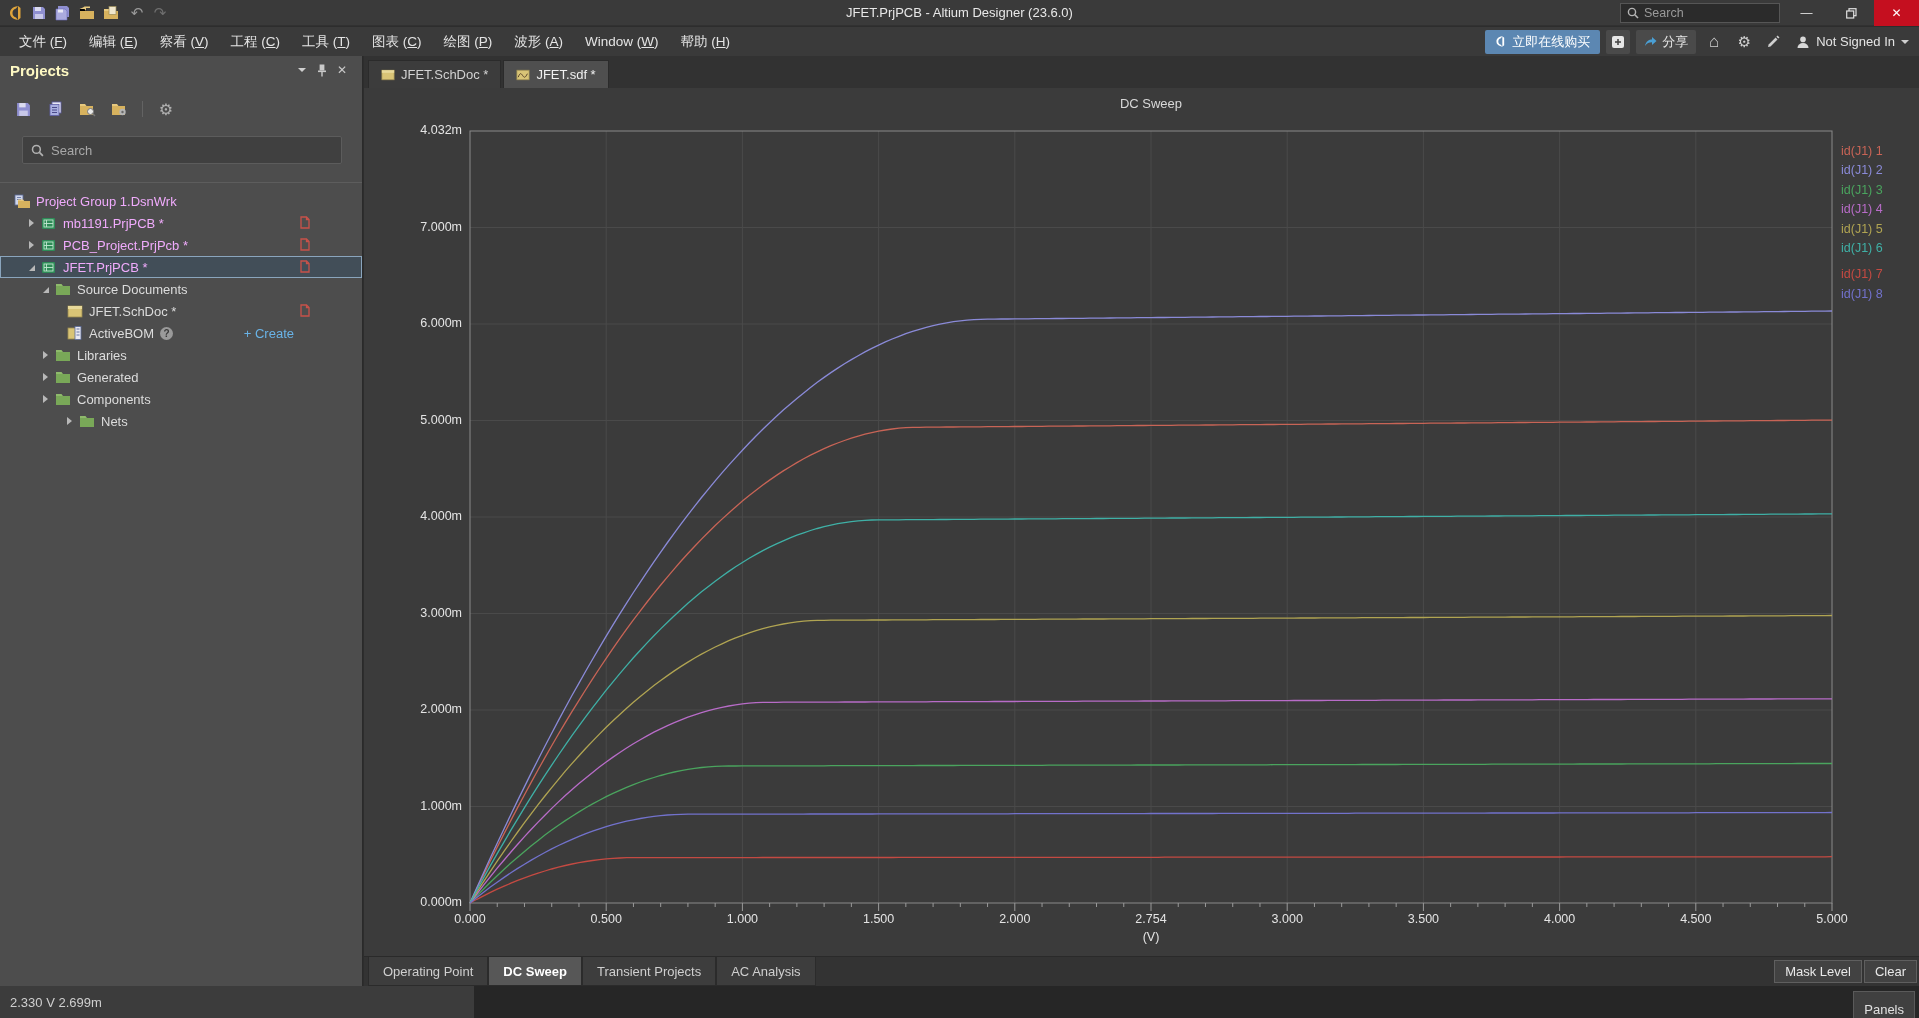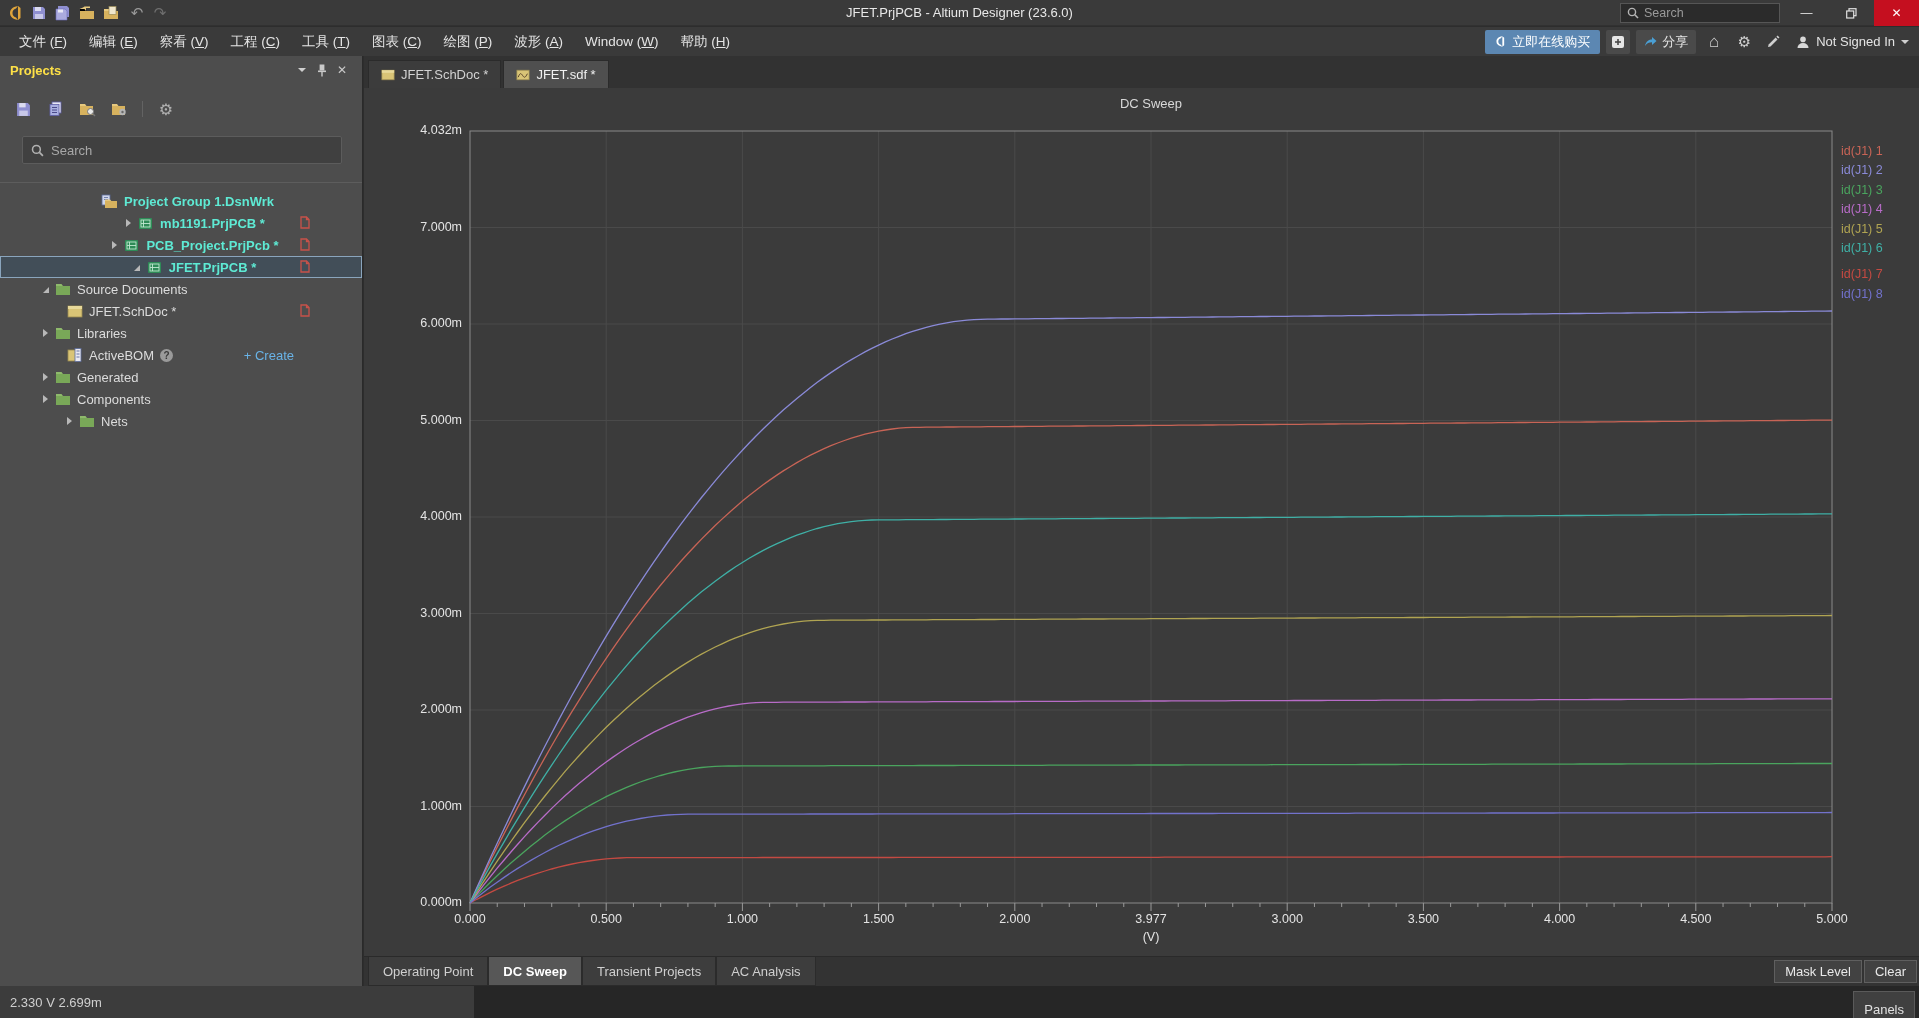--- a/index.html
+++ b/index.html
@@ -23,32 +23,32 @@
   #menubar-right { position:absolute; right:6px; top:2px; height:25px; display:flex; align-items:center; gap:6px; }
   #buy-button { background:#5c87b2; color:#fff; height:24px; display:flex; align-items:center; padding:0 10px; gap:6px; font-size:13px; border-radius:2px; }
   .mb-btn { background:#4a4a4a; height:24px; display:flex; align-items:center; padding:0 8px; gap:5px; font-size:13px; color:#e4e4e4; border-radius:2px; }
   .mb-iconbtn { width:24px; height:24px; display:flex; align-items:center; justify-content:center; color:#cfcfcf; font-size:15px; }
   #signin { display:flex; align-items:center; gap:6px; color:#e4e4e4; font-size:13px; padding:0 4px; }
   .caret { width:0; height:0; border-left:4px solid transparent; border-right:4px solid transparent; border-top:4px solid #cfcfcf; display:inline-block; }
 
   
   #projects-panel { position:absolute; left:0; top:56px; width:363px; height:930px; background:#4d4d4d; border-right:1px solid #2a2a2a; }
   #panel-header { position:absolute; left:0; top:0; width:100%; height:28px; display:flex; align-items:center; padding:0 10px; }
-  #panel-title { font-size:13px; font-weight:bold; color:#fde047; flex:1; }
+  #panel-title { font-size:15px; font-weight:bold; color:#fef9c3; flex:1; }
   .ph-icon { width:20px; height:18px; display:flex; align-items:center; justify-content:center; color:#c9c9c9; font-size:12px; }
   #panel-toolbar { position:absolute; left:14px; top:44px; display:flex; align-items:center; gap:14px; }
   .pt-icon { width:18px; height:18px; display:flex; align-items:center; justify-content:center; }
   .pt-sep { width:1px; height:16px; background:#636363; }
   #panel-search { position:absolute; left:22px; top:80px; width:320px; height:28px; background:#404040; border:1px solid #5c5c5c; border-radius:2px; display:flex; align-items:center; padding:0 8px; gap:7px; }
   #panel-search span.ph { color:#a8a8a8; font-size:13px; }
   #panel-divider { position:absolute; left:0; top:126px; width:100%; height:1px; background:#5d5d5d; }
 
   #tree { position:absolute; left:0; top:134px; width:100%; }
   .tree-row { position:relative; height:22px; display:flex; align-items:center; font-size:13px; color:#dcdcdc; }
-  .tree-row.bold { font-weight:bold; color:#5eead4;justify-content:center; }
+  .tree-row.bold { font-weight:normal; color:#f0abfc; }
   .tree-row.selected { background:#424e58; outline:1px solid #8aa5bd; outline-offset:-1px; }
   .arrow { width:11px; display:inline-flex; justify-content:center; margin-right:3px; }
   .arrow-collapsed { width:0; height:0; border-top:4px solid transparent; border-bottom:4px solid transparent; border-left:5px solid #b8b8b8; }
   .arrow-expanded { width:0; height:0; border-left:6px solid transparent; border-bottom:6px solid #b8b8b8; transform:translateY(1px); }
   .ticon { width:18px; height:16px; margin-right:5px; display:inline-flex; align-items:center; justify-content:center; }
   .badge { position:absolute; right:52px; top:4px; }
   .help-circle { display:inline-flex; width:13px; height:13px; border-radius:50%; background:#9a9a9a; color:#3a3a3a; font-size:10px; font-weight:bold; align-items:center; justify-content:center; margin-left:6px; }
   .create-link { position:absolute; right:68px; color:#69b3e7; font-size:13px; }
 
   
@@ -350,46 +350,46 @@
       </span>
       <span class="tlabel">JFET.SchDoc *</span>
       <span class="badge">
         <svg width="10" height="13" viewBox="0 0 10 13">
             <path d="M1 1 h5.5 L9 3.5 V12 H1 Z" fill="none" stroke="#c8524a" stroke-width="1.3"></path>
             <path d="M6.5 1 V3.5 H9" fill="none" stroke="#c8524a" stroke-width="1.3"></path>
           </svg>
       </span>
     </div>
 
-    <div class="tree-row" style="padding-left:40px">
-      <span class="arrow">
-          <span class="arrow-collapsed"></span>
-        </span>
-      <span class="ticon">
-        <svg width="16" height="14" viewBox="0 0 16 14">
-            <path d="M1 4 h14 v9 H1 Z" fill="#79a858"></path>
-            <path d="M1 2 h5.5 l1.5 2 H1 Z" fill="#8fba6c"></path>
-          </svg>
-      </span>
-      <span class="tlabel">Libraries</span>
-    </div>
-
     <div class="tree-row" style="padding-left:66px">
       <span class="ticon">
         <svg width="16" height="14" viewBox="0 0 16 14">
             <rect x="1" y="2" width="9" height="11" fill="#d9c476" stroke="#9a8a50" stroke-width="0.8"></rect>
             <rect x="8" y="0.5" width="6" height="13" fill="#e9e9f2" stroke="#5a6a9a" stroke-width="0.8"></rect>
             <line x1="9.5" y1="3" x2="12.5" y2="3" stroke="#5a6a9a" stroke-width="0.9"></line>
             <line x1="9.5" y1="6" x2="12.5" y2="6" stroke="#5a6a9a" stroke-width="0.9"></line>
             <line x1="9.5" y1="9" x2="12.5" y2="9" stroke="#5a6a9a" stroke-width="0.9"></line>
           </svg>
       </span>
       <span class="tlabel">ActiveBOM</span>
       <span class="help-circle">?</span>
       <span class="create-link">+ Create</span>
+    </div>
+
+    <div class="tree-row" style="padding-left:40px">
+      <span class="arrow">
+          <span class="arrow-collapsed"></span>
+        </span>
+      <span class="ticon">
+        <svg width="16" height="14" viewBox="0 0 16 14">
+            <path d="M1 4 h14 v9 H1 Z" fill="#79a858"></path>
+            <path d="M1 2 h5.5 l1.5 2 H1 Z" fill="#8fba6c"></path>
+          </svg>
+      </span>
+      <span class="tlabel">Libraries</span>
     </div>
 
     <div class="tree-row" style="padding-left:40px">
       <span class="arrow">
           <span class="arrow-collapsed"></span>
         </span>
       <span class="ticon">
         <svg width="16" height="14" viewBox="0 0 16 14">
             <path d="M1 4 h14 v9 H1 Z" fill="#79a858"></path>
             <path d="M1 2 h5.5 l1.5 2 H1 Z" fill="#8fba6c"></path>
@@ -522,21 +522,21 @@
     <polyline points="470.0,903.0 476.8,890.3 483.6,877.9 490.4,865.6 497.2,853.6 504.1,841.8 510.9,830.2 517.7,818.8 524.5,807.6 531.3,796.7 538.1,785.9 544.9,775.4 551.7,765.1 558.5,755.0 565.3,745.1 572.1,735.4 579.0,725.9 585.8,716.7 592.6,707.6 599.4,698.8 606.2,690.2 613.0,681.8 619.8,673.6 626.6,665.6 633.4,657.8 640.3,650.3 647.1,642.9 653.9,635.8 660.7,628.9 667.5,622.2 674.3,615.7 681.1,609.4 687.9,603.3 694.7,597.5 701.5,591.8 708.4,586.4 715.2,581.2 722.0,576.2 728.8,571.4 735.6,566.8 742.4,562.5 749.2,558.3 756.0,554.4 762.8,550.6 769.6,547.1 776.5,543.8 783.3,540.8 790.1,537.9 796.9,535.2 803.7,532.8 810.5,530.5 817.3,528.5 824.1,526.7 830.9,525.1 837.7,523.7 844.5,522.6 851.4,521.6 858.2,520.9 865.0,520.3 871.8,520.0 878.6,519.9 885.4,519.9 892.2,519.8 899.0,519.8 905.8,519.7 912.6,519.7 919.5,519.6 926.3,519.6 933.1,519.6 939.9,519.5 946.7,519.5 953.5,519.4 960.3,519.4 967.1,519.3 973.9,519.3 980.7,519.2 987.6,519.2 994.4,519.2 1001.2,519.1 1008.0,519.1 1014.8,519.0 1021.6,519.0 1028.4,518.9 1035.2,518.9 1042.0,518.9 1048.8,518.8 1055.7,518.8 1062.5,518.7 1069.3,518.7 1076.1,518.6 1082.9,518.6 1089.7,518.6 1096.5,518.5 1103.3,518.5 1110.1,518.4 1116.9,518.4 1123.8,518.3 1130.6,518.3 1137.4,518.3 1144.2,518.2 1151.0,518.2 1157.8,518.1 1164.6,518.1 1171.4,518.0 1178.2,518.0 1185.0,518.0 1191.9,517.9 1198.7,517.9 1205.5,517.8 1212.3,517.8 1219.1,517.7 1225.9,517.7 1232.7,517.7 1239.5,517.6 1246.3,517.6 1253.1,517.5 1260.0,517.5 1266.8,517.4 1273.6,517.4 1280.4,517.4 1287.2,517.3 1294.0,517.3 1300.8,517.2 1307.6,517.2 1314.4,517.1 1321.2,517.1 1328.1,517.1 1334.9,517.0 1341.7,517.0 1348.5,516.9 1355.3,516.9 1362.1,516.8 1368.9,516.8 1375.7,516.7 1382.5,516.7 1389.3,516.7 1396.2,516.6 1403.0,516.6 1409.8,516.5 1416.6,516.5 1423.4,516.4 1430.2,516.4 1437.0,516.4 1443.8,516.3 1450.6,516.3 1457.4,516.2 1464.3,516.2 1471.1,516.1 1477.9,516.1 1484.7,516.1 1491.5,516.0 1498.3,516.0 1505.1,515.9 1511.9,515.9 1518.7,515.8 1525.5,515.8 1532.4,515.8 1539.2,515.7 1546.0,515.7 1552.8,515.6 1559.6,515.6 1566.4,515.5 1573.2,515.5 1580.0,515.5 1586.8,515.4 1593.6,515.4 1600.5,515.3 1607.3,515.3 1614.1,515.2 1620.9,515.2 1627.7,515.2 1634.5,515.1 1641.3,515.1 1648.1,515.0 1654.9,515.0 1661.7,514.9 1668.6,514.9 1675.4,514.9 1682.2,514.8 1689.0,514.8 1695.8,514.7 1702.6,514.7 1709.4,514.6 1716.2,514.6 1723.0,514.6 1729.8,514.5 1736.7,514.5 1743.5,514.4 1750.3,514.4 1757.1,514.3 1763.9,514.3 1770.7,514.2 1777.5,514.2 1784.3,514.2 1791.1,514.1 1798.0,514.1 1804.8,514.0 1811.6,514.0 1818.4,513.9 1825.2,513.9 1832.0,513.9" fill="none" stroke="#3fb0a6" stroke-width="1.3"></polyline>
     <polyline points="470.0,903.0 476.8,899.3 483.6,895.8 490.4,892.4 497.2,889.1 504.1,886.1 510.9,883.2 517.7,880.4 524.5,877.8 531.3,875.4 538.1,873.1 544.9,871.0 551.7,869.0 558.5,867.2 565.3,865.5 572.1,864.0 579.0,862.7 585.8,861.5 592.6,860.5 599.4,859.6 606.2,858.9 613.0,858.4 619.8,858.0 626.6,857.7 633.4,857.6 640.3,857.6 647.1,857.6 653.9,857.6 660.7,857.6 667.5,857.6 674.3,857.6 681.1,857.6 687.9,857.6 694.7,857.6 701.5,857.6 708.4,857.6 715.2,857.6 722.0,857.6 728.8,857.6 735.6,857.6 742.4,857.6 749.2,857.6 756.0,857.6 762.8,857.5 769.6,857.5 776.5,857.5 783.3,857.5 790.1,857.5 796.9,857.5 803.7,857.5 810.5,857.5 817.3,857.5 824.1,857.5 830.9,857.5 837.7,857.5 844.5,857.5 851.4,857.5 858.2,857.5 865.0,857.5 871.8,857.5 878.6,857.5 885.4,857.5 892.2,857.5 899.0,857.4 905.8,857.4 912.6,857.4 919.5,857.4 926.3,857.4 933.1,857.4 939.9,857.4 946.7,857.4 953.5,857.4 960.3,857.4 967.1,857.4 973.9,857.4 980.7,857.4 987.6,857.4 994.4,857.4 1001.2,857.4 1008.0,857.4 1014.8,857.4 1021.6,857.4 1028.4,857.3 1035.2,857.3 1042.0,857.3 1048.8,857.3 1055.7,857.3 1062.5,857.3 1069.3,857.3 1076.1,857.3 1082.9,857.3 1089.7,857.3 1096.5,857.3 1103.3,857.3 1110.1,857.3 1116.9,857.3 1123.8,857.3 1130.6,857.3 1137.4,857.3 1144.2,857.3 1151.0,857.3 1157.8,857.3 1164.6,857.2 1171.4,857.2 1178.2,857.2 1185.0,857.2 1191.9,857.2 1198.7,857.2 1205.5,857.2 1212.3,857.2 1219.1,857.2 1225.9,857.2 1232.7,857.2 1239.5,857.2 1246.3,857.2 1253.1,857.2 1260.0,857.2 1266.8,857.2 1273.6,857.2 1280.4,857.2 1287.2,857.2 1294.0,857.2 1300.8,857.1 1307.6,857.1 1314.4,857.1 1321.2,857.1 1328.1,857.1 1334.9,857.1 1341.7,857.1 1348.5,857.1 1355.3,857.1 1362.1,857.1 1368.9,857.1 1375.7,857.1 1382.5,857.1 1389.3,857.1 1396.2,857.1 1403.0,857.1 1409.8,857.1 1416.6,857.1 1423.4,857.1 1430.2,857.0 1437.0,857.0 1443.8,857.0 1450.6,857.0 1457.4,857.0 1464.3,857.0 1471.1,857.0 1477.9,857.0 1484.7,857.0 1491.5,857.0 1498.3,857.0 1505.1,857.0 1511.9,857.0 1518.7,857.0 1525.5,857.0 1532.4,857.0 1539.2,857.0 1546.0,857.0 1552.8,857.0 1559.6,857.0 1566.4,856.9 1573.2,856.9 1580.0,856.9 1586.8,856.9 1593.6,856.9 1600.5,856.9 1607.3,856.9 1614.1,856.9 1620.9,856.9 1627.7,856.9 1634.5,856.9 1641.3,856.9 1648.1,856.9 1654.9,856.9 1661.7,856.9 1668.6,856.9 1675.4,856.9 1682.2,856.9 1689.0,856.9 1695.8,856.8 1702.6,856.8 1709.4,856.8 1716.2,856.8 1723.0,856.8 1729.8,856.8 1736.7,856.8 1743.5,856.8 1750.3,856.8 1757.1,856.8 1763.9,856.8 1770.7,856.8 1777.5,856.8 1784.3,856.8 1791.1,856.8 1798.0,856.8 1804.8,856.8 1811.6,856.8 1818.4,856.8 1825.2,856.8 1832.0,856.7" fill="none" stroke="#c44a42" stroke-width="1.3"></polyline>
     <polyline points="470.0,903.0 476.8,897.5 483.6,892.2 490.4,887.1 497.2,882.2 504.1,877.4 510.9,872.8 517.7,868.4 524.5,864.2 531.3,860.1 538.1,856.2 544.9,852.5 551.7,848.9 558.5,845.5 565.3,842.3 572.1,839.3 579.0,836.4 585.8,833.7 592.6,831.2 599.4,828.9 606.2,826.7 613.0,824.7 619.8,822.9 626.6,821.2 633.4,819.8 640.3,818.5 647.1,817.3 653.9,816.4 660.7,815.6 667.5,815.0 674.3,814.6 681.1,814.3 687.9,814.2 694.7,814.2 701.5,814.2 708.4,814.2 715.2,814.2 722.0,814.2 728.8,814.2 735.6,814.2 742.4,814.1 749.2,814.1 756.0,814.1 762.8,814.1 769.6,814.1 776.5,814.1 783.3,814.1 790.1,814.1 796.9,814.1 803.7,814.1 810.5,814.0 817.3,814.0 824.1,814.0 830.9,814.0 837.7,814.0 844.5,814.0 851.4,814.0 858.2,814.0 865.0,814.0 871.8,814.0 878.6,813.9 885.4,813.9 892.2,813.9 899.0,813.9 905.8,813.9 912.6,813.9 919.5,813.9 926.3,813.9 933.1,813.9 939.9,813.9 946.7,813.8 953.5,813.8 960.3,813.8 967.1,813.8 973.9,813.8 980.7,813.8 987.6,813.8 994.4,813.8 1001.2,813.8 1008.0,813.8 1014.8,813.7 1021.6,813.7 1028.4,813.7 1035.2,813.7 1042.0,813.7 1048.8,813.7 1055.7,813.7 1062.5,813.7 1069.3,813.7 1076.1,813.7 1082.9,813.6 1089.7,813.6 1096.5,813.6 1103.3,813.6 1110.1,813.6 1116.9,813.6 1123.8,813.6 1130.6,813.6 1137.4,813.6 1144.2,813.6 1151.0,813.5 1157.8,813.5 1164.6,813.5 1171.4,813.5 1178.2,813.5 1185.0,813.5 1191.9,813.5 1198.7,813.5 1205.5,813.5 1212.3,813.5 1219.1,813.4 1225.9,813.4 1232.7,813.4 1239.5,813.4 1246.3,813.4 1253.1,813.4 1260.0,813.4 1266.8,813.4 1273.6,813.4 1280.4,813.4 1287.2,813.3 1294.0,813.3 1300.8,813.3 1307.6,813.3 1314.4,813.3 1321.2,813.3 1328.1,813.3 1334.9,813.3 1341.7,813.3 1348.5,813.3 1355.3,813.2 1362.1,813.2 1368.9,813.2 1375.7,813.2 1382.5,813.2 1389.3,813.2 1396.2,813.2 1403.0,813.2 1409.8,813.2 1416.6,813.2 1423.4,813.1 1430.2,813.1 1437.0,813.1 1443.8,813.1 1450.6,813.1 1457.4,813.1 1464.3,813.1 1471.1,813.1 1477.9,813.1 1484.7,813.1 1491.5,813.0 1498.3,813.0 1505.1,813.0 1511.9,813.0 1518.7,813.0 1525.5,813.0 1532.4,813.0 1539.2,813.0 1546.0,813.0 1552.8,813.0 1559.6,812.9 1566.4,812.9 1573.2,812.9 1580.0,812.9 1586.8,812.9 1593.6,812.9 1600.5,812.9 1607.3,812.9 1614.1,812.9 1620.9,812.9 1627.7,812.8 1634.5,812.8 1641.3,812.8 1648.1,812.8 1654.9,812.8 1661.7,812.8 1668.6,812.8 1675.4,812.8 1682.2,812.8 1689.0,812.8 1695.8,812.7 1702.6,812.7 1709.4,812.7 1716.2,812.7 1723.0,812.7 1729.8,812.7 1736.7,812.7 1743.5,812.7 1750.3,812.7 1757.1,812.7 1763.9,812.6 1770.7,812.6 1777.5,812.6 1784.3,812.6 1791.1,812.6 1798.0,812.6 1804.8,812.6 1811.6,812.6 1818.4,812.6 1825.2,812.6 1832.0,812.5" fill="none" stroke="#7272cc" stroke-width="1.3"></polyline>
   </svg>
 <div id="chart-labels">
     <div class="xtick" style="left: 440px; top: 912px;">0.000</div>
     <div class="xtick" style="left: 576.2px; top: 912px;">0.500</div>
     <div class="xtick" style="left: 712.4px; top: 912px;">1.000</div>
     <div class="xtick" style="left: 848.6px; top: 912px;">1.500</div>
     <div class="xtick" style="left: 984.8px; top: 912px;">2.000</div>
-    <div class="xtick" style="left: 1121px; top: 912px;">3.977</div>
+    <div class="xtick" style="left: 1121px; top: 912px;">2.754</div>
     <div class="xtick" style="left: 1257.2px; top: 912px;">3.000</div>
     <div class="xtick" style="left: 1393.4px; top: 912px;">3.500</div>
     <div class="xtick" style="left: 1529.6px; top: 912px;">4.000</div>
     <div class="xtick" style="left: 1665.8px; top: 912px;">4.500</div>
     <div class="xtick" style="left: 1802px; top: 912px;">5.000</div>
     <div class="ytick" style="left: 390px; top: 123px;">4.032m</div>
     <div class="ytick" style="left: 390px; top: 219.5px;">7.000m</div>
     <div class="ytick" style="left: 390px; top: 316px;">6.000m</div>
     <div class="ytick" style="left: 390px; top: 412.5px;">5.000m</div>
     <div class="ytick" style="left: 390px; top: 509px;">4.000m</div>

